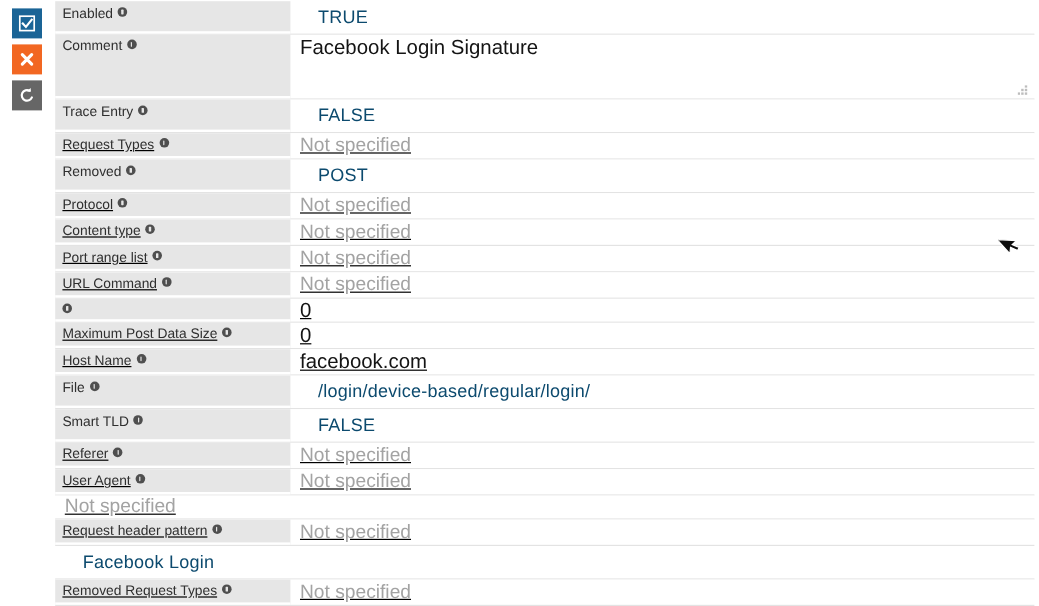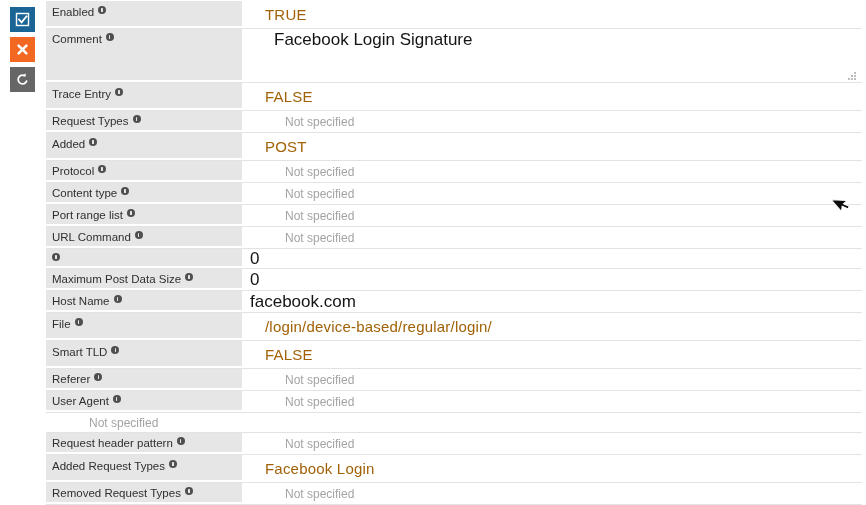--- a/index.html
+++ b/index.html
@@ -103,38 +103,38 @@
     display: flex;
     align-items: center;
     color: #1b1b1b;
     font-size: 11.5px;
     line-height: 14px;
     position: relative;
     min-width: 0;
   }
 
   
-  .val-placeholder { color: #a3a3a3; font-size: 12px; margin-left: 35px; }
+  .val-placeholder { color: #a3a3a3; font-size: 16px; }
   
   .val-plain { color: #141414; font-size: 17px; }
   
   .val-big {
-    color: #a16207;
+    color: #0c4a6e;
     font-size: 15px;
     padding-left: 15px;
     letter-spacing: .2px;
   }
 
   
   .row-tall .cell-label { padding-top: 4px; }
   .row-tall { min-height: 27px; }
-  .row-normal { min-height: 19px; }
-
-  
-  .row-comment { min-height: 53px; gap: 24px; }
+  .row-normal { min-height: 19px; text-decoration: underline; }
+
+  
+  .row-comment { min-height: 53px; }
   .row-comment .cell-label { align-items: flex-start; }
   .row-comment .cell-value {
     align-items: flex-start;
     padding-top: 4px;
   }
   .resize-grip {
     position: absolute;
     right: 5px;
     bottom: 3px;
     width: 9px;
@@ -226,21 +226,21 @@
         <div class="cell-label">
           <span class="label-text">Request Types</span>
           <span class="info-icon"></span>
         </div>
         <div class="cell-value">
           <span class="val-placeholder">Not specified</span>
         </div>
       </div>
       <div class="prop-row row-tall">
         <div class="cell-label">
-          <span class="label-text">Added</span>
+          <span class="label-text">Removed</span>
           <span class="info-icon"></span>
         </div>
         <div class="cell-value">
           <span class="val-big">POST</span>
         </div>
       </div>
       <div class="prop-row row-normal">
         <div class="cell-label">
           <span class="label-text">Protocol</span>
           <span class="info-icon"></span>
@@ -346,24 +346,20 @@
       <div class="prop-row row-normal">
         <div class="cell-label">
           <span class="label-text">Request header pattern</span>
           <span class="info-icon"></span>
         </div>
         <div class="cell-value">
           <span class="val-placeholder">Not specified</span>
         </div>
       </div>
       <div class="prop-row row-tall">
-        <div class="cell-label">
-          <span class="label-text">Added Request Types</span>
-          <span class="info-icon"></span>
-        </div>
         <div class="cell-value">
           <span class="val-big">Facebook Login</span>
         </div>
       </div>
       <div class="prop-row row-normal">
         <div class="cell-label">
           <span class="label-text">Removed Request Types</span>
           <span class="info-icon"></span>
         </div>
         <div class="cell-value">

